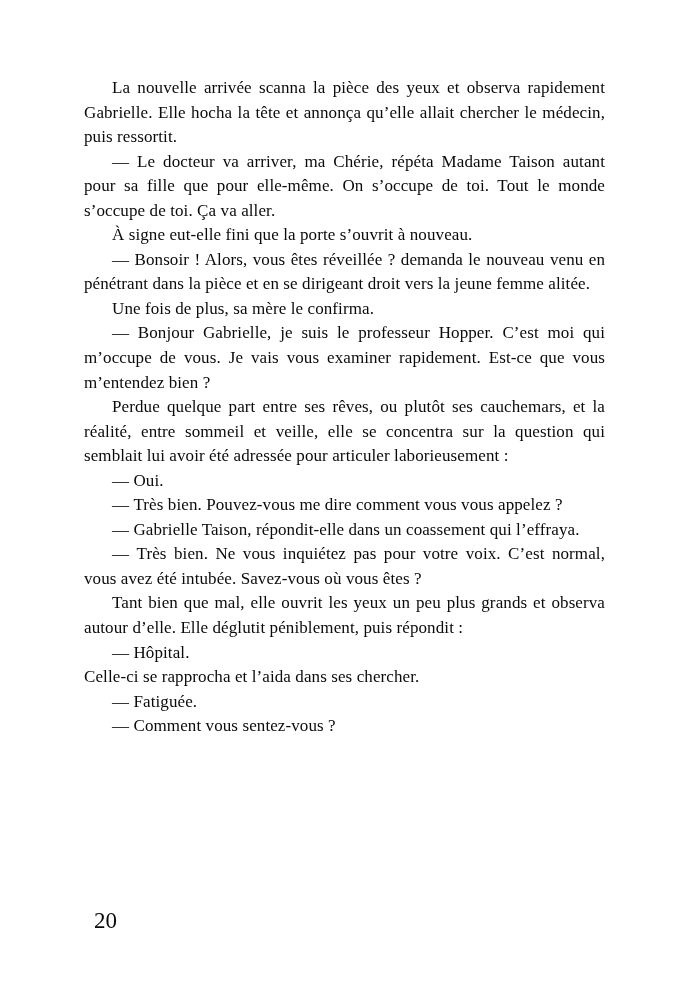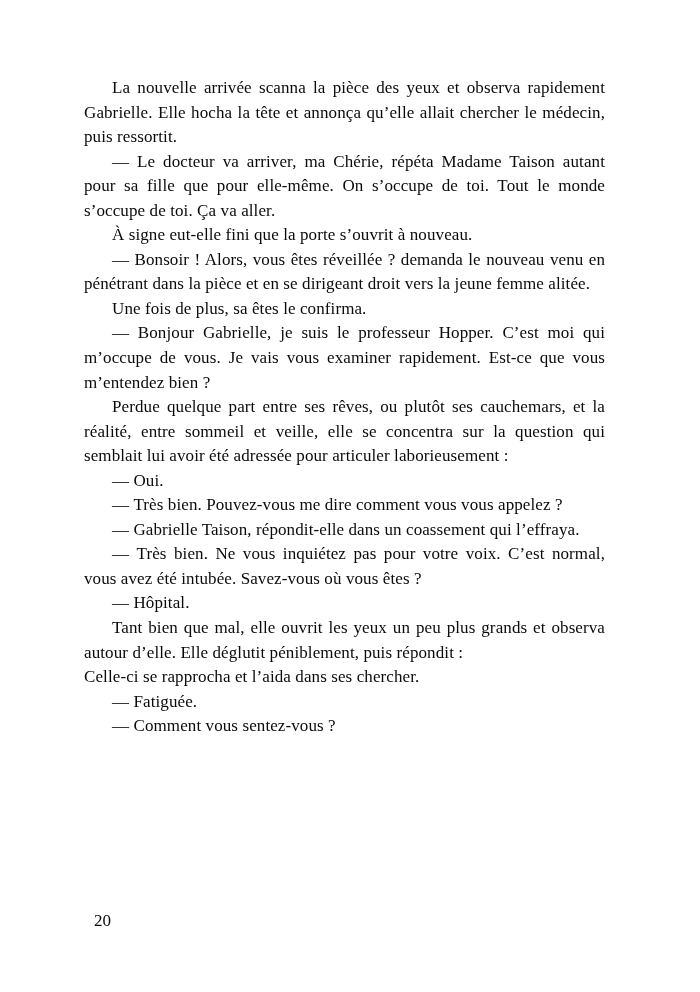--- a/index.html
+++ b/index.html
@@ -33,40 +33,40 @@
     padding: 0;
     text-indent: 28px;
   }
   .text-block p.no-indent {
     text-indent: 0;
   }
   .page-number {
     position: absolute;
     left: 94px;
     top: 909px;
-    font-size: 17px;
+    font-size: 23px;
     line-height: 24px;
   }
 </style>
 </head>
 <body>
 
 <div class="page">
   <div class="text-block">
       <p>La nouvelle arrivée scanna la pièce des yeux et observa rapidement Gabrielle. Elle hocha la tête et annonça qu’elle allait chercher le médecin, puis ressortit.</p>
       <p>—&nbsp;Le docteur va arriver, ma Chérie, répéta Madame Taison autant pour sa fille que pour elle-même. On s’occupe de toi. Tout le monde s’occupe de toi. Ça va aller.</p>
       <p>À signe eut-elle fini que la porte s’ouvrit à nouveau.</p>
       <p>—&nbsp;Bonsoir&nbsp;! Alors, vous êtes réveillée&nbsp;? demanda le nouveau venu en pénétrant dans la pièce et en se dirigeant droit vers la jeune femme alitée.</p>
-      <p>Une fois de plus, sa êtes le confirma.</p>
+      <p>Une fois de plus, sa mère le confirma.</p>
       <p>—&nbsp;Bonjour Gabrielle, je suis le professeur Hopper. C’est moi qui m’occupe de vous. Je vais vous examiner rapidement. Est-ce que vous m’entendez bien&nbsp;?</p>
       <p>Perdue quelque part entre ses rêves, ou plutôt ses cauchemars, et la réalité, entre sommeil et veille, elle se concentra sur la question qui semblait lui avoir été adressée pour articuler laborieusement&nbsp;:</p>
       <p>—&nbsp;Oui.</p>
       <p>—&nbsp;Très bien. Pouvez-vous me dire comment vous vous appelez&nbsp;?</p>
       <p>—&nbsp;Gabrielle Taison, répondit-elle dans un coassement qui l’effraya.</p>
       <p>—&nbsp;Très bien. Ne vous inquiétez pas pour votre voix. C’est normal, vous avez été intubée. Savez-vous où vous êtes&nbsp;?</p>
+      <p>Tant bien que mal, elle ouvrit les yeux un peu plus grands et observa autour d’elle. Elle déglutit péniblement, puis répondit&nbsp;:</p>
       <p>—&nbsp;Hôpital.</p>
-      <p>Tant bien que mal, elle ouvrit les yeux un peu plus grands et observa autour d’elle. Elle déglutit péniblement, puis répondit&nbsp;:</p>
       <p class="no-indent">Celle-ci se rapprocha et l’aida dans ses chercher.</p>
       <p>—&nbsp;Fatiguée.</p>
       <p>—&nbsp;Comment vous sentez-vous&nbsp;?</p>
     </div>
   <div class="page-number">20</div>
 </div>
 
 </body></html>

